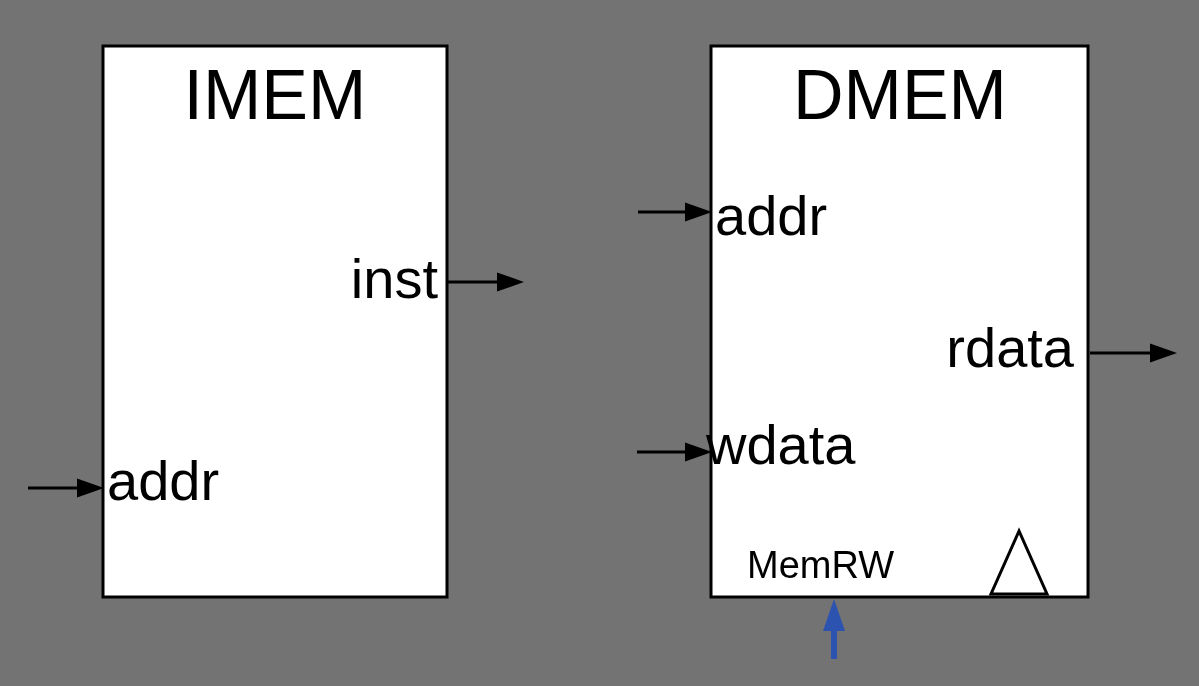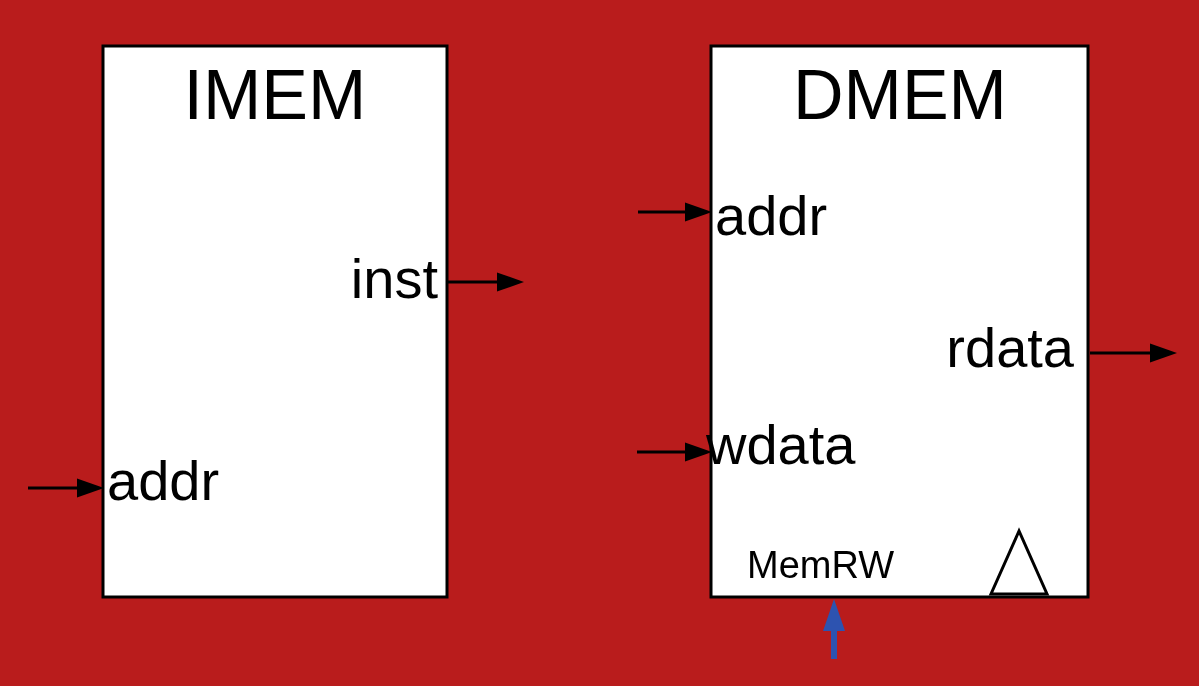--- a/index.html
+++ b/index.html
@@ -4,21 +4,21 @@
 <style>
   html, body {
     margin: 0;
     padding: 0;
     background: #ffffff;
   }
   .canvas {
     position: relative;
     width: 1199px;
     height: 686px;
-    background: #b91c1c;
+    background: #737373;
     overflow: hidden;
     font-family: "Liberation Sans", sans-serif;
   }
   svg { display: block; }
   .block-rect {
     fill: #ffffff;
     stroke: #000000;
     stroke-width: 3;
   }
   .wire-line {

